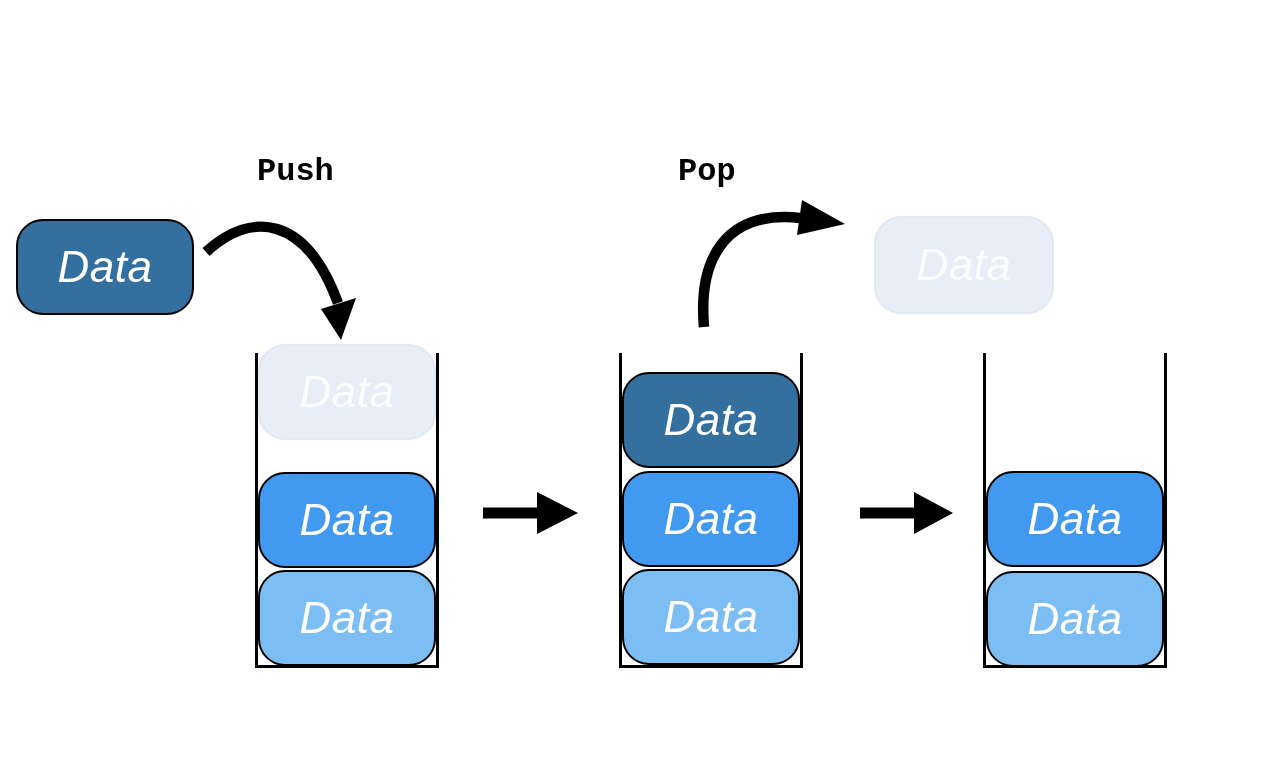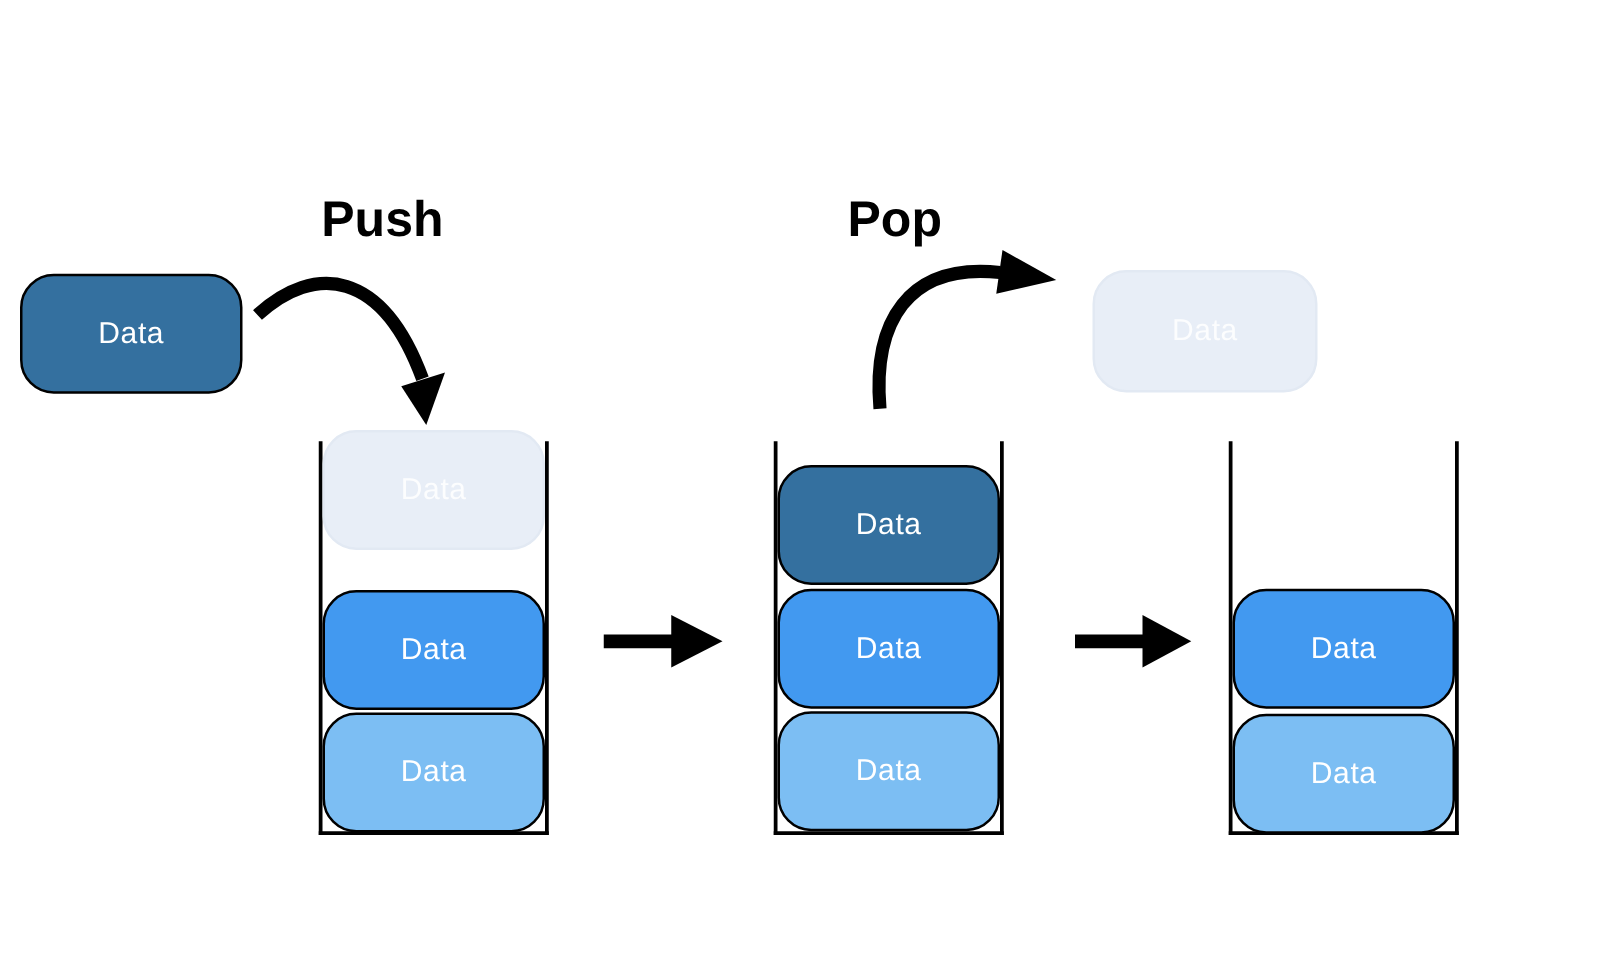--- a/index.html
+++ b/index.html
@@ -12,24 +12,25 @@
     overflow: hidden;
   }
   .canvas {
     position: relative;
     width: 1280px;
     height: 766px;
     background: #ffffff;
   }
   .op-label {
     position: absolute;
-    font-size: 40px;
+    font-size: 32px;
     font-weight: 700;
     color: #000000;
     line-height: 1;
+    font-family: Liberation Mono, monospace;
   }
   .push-label { left: 257px; top: 156px; }
   .pop-label  { left: 678px; top: 156px; }
 
   .stack {
     position: absolute;
     top: 353px;
     width: 184px;
     height: 315px;
     border-left: 3px solid #000000;
@@ -45,24 +46,25 @@
     position: absolute;
     left: 0;
     width: 178px;
     height: 96px;
     box-sizing: border-box;
     border-radius: 27px;
     border: 2.5px solid #000000;
     display: flex;
     align-items: center;
     justify-content: center;
-    font-size: 24px;
+    font-size: 44px;
     font-weight: 500;
     color: #ffffff;
     letter-spacing: 0.5px;
+    font-style: italic;
   }
   .data-box.dark   { background: #34709F; }
   .data-box.medium { background: #4299F0; }
   .data-box.light  { background: #7CBEF3; }
   .data-box.faded  {
     background: #E8EEF7;
     border: 2px solid #E2E9F3;
     color: rgba(255,255,255,0.85);
   }
 

